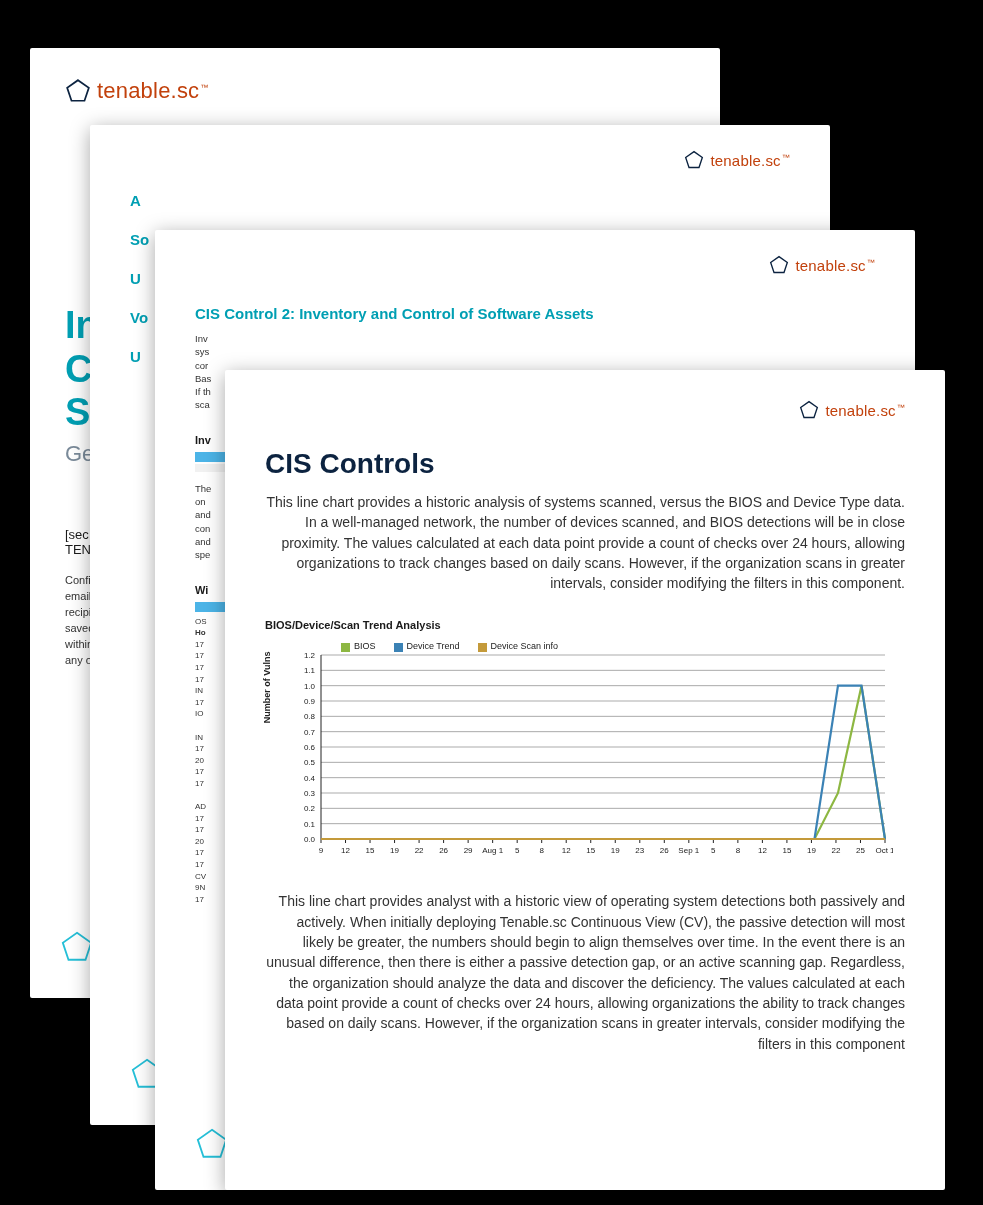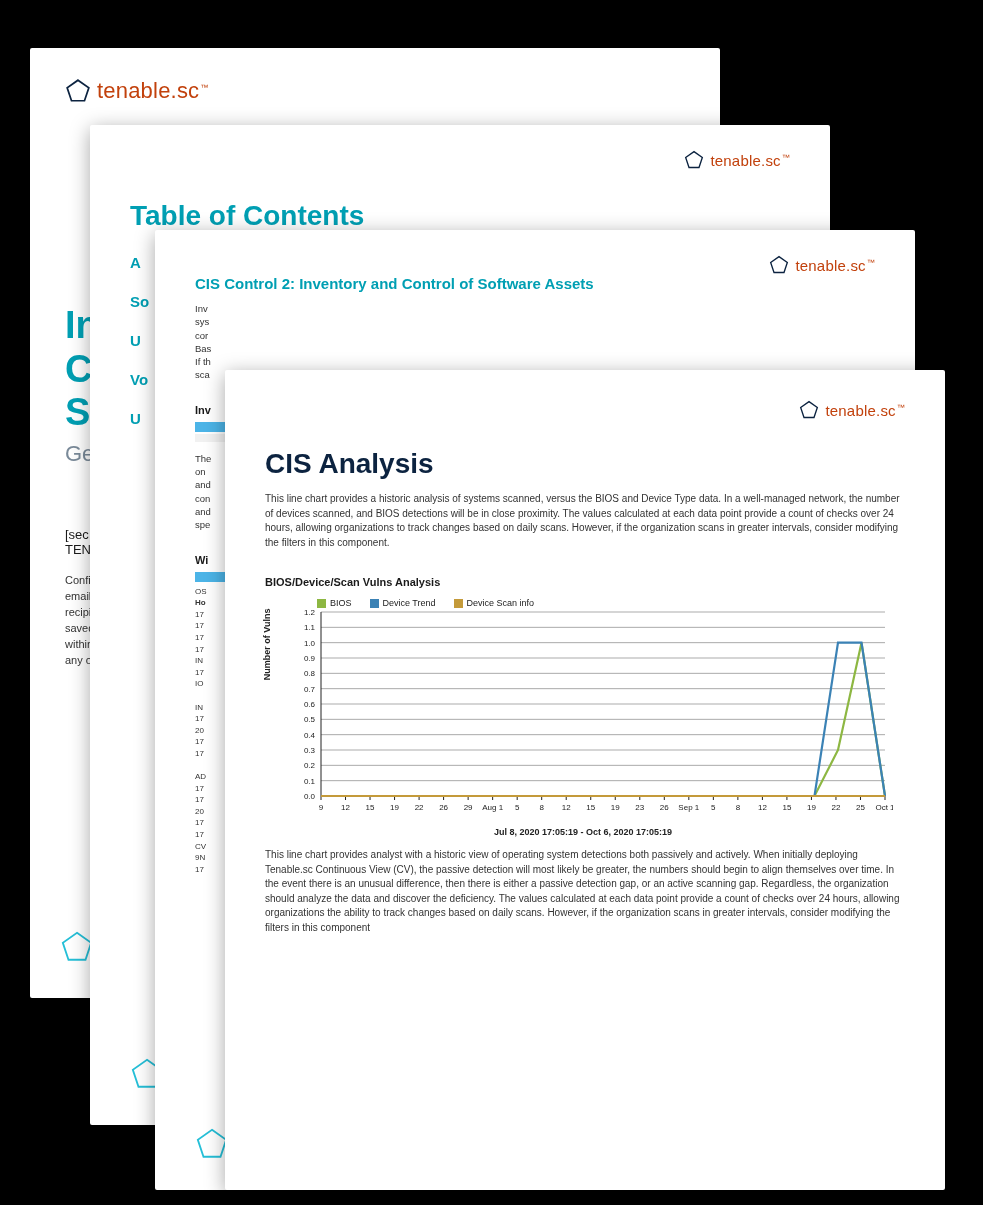--- a/index.html
+++ b/index.html
@@ -35,35 +35,35 @@
   .title-teal { color:#009fb3; font-weight:700; }
   .p1-title { font-size:38px; line-height:1.15; margin-top:200px; }
   .p1-sub { color:#7a8a99; font-size:22px; margin-top:6px; }
   .p1-secline { margin-top:60px; font-size:13px; color:#1a1a1a; }
   .p1-secline strong { font-weight:400; }
   .p1-conf { margin-top:16px; font-size:11px; color:#333; line-height:1.45; width:90%; }
 
   .p2-heading { font-size:28px; color:#009fb3; font-weight:700; margin-top:30px; }
   .p2-item { font-size:15px; color:#009fb3; font-weight:700; margin-top:22px; }
 
-  .p3-heading { font-size:15px; color:#009fb3; font-weight:700; }
+  .p3-heading { font-size:15px; color:#009fb3; font-weight:700; margin-top:30px; }
   .p3-body { font-size:9.5px; color:#333; line-height:1.4; margin-top:10px; }
   .p3-subhead { font-size:11px; font-weight:700; color:#1a1a1a; margin-top:22px; }
   .p3-bar { width:100%; height:10px; background:#4cb4e7; margin-top:6px; }
   .p3-faint { width:100%; height:8px; background:#f1f1f1; margin-top:2px; }
   .p3-tablecell { font-size:8px; color:#333; line-height:1.45; }
 
   .p4-title { font-size:28px; color:#0c2340; font-weight:700; margin-top:28px; }
   .p4-heading { font-size:15px; color:#009fb3; font-weight:700; margin-top:28px; }
-  .p4-body { font-size:10px; color:#333; line-height:1.45; margin-top:12px; }
+  .p4-body { font-size:14px; color:#333; line-height:1.45; margin-top:12px;text-align:right; }
   .p4-charttitle { font-size:11px; font-weight:700; color:#1a1a1a; margin-top:26px; }
 
   .chart-wrap { position:relative; width:620px; height:240px; margin-top:8px; margin-left:8px; }
   .ylabel { position:absolute; left:-6px; top:50%; transform: rotate(-90deg) translate(50%, -50%); transform-origin: left top; font-size:9px; font-weight:700; color:#222; }
-  .legend { position:absolute; left:44px; top:2px; font-size:9px; color:#222; display:flex; gap:18px; }
+  .legend { position:absolute; left:68px; top:2px; font-size:9px; color:#222; display:flex; gap:18px; }
   .legend .sw { display:inline-block; width:9px; height:9px; margin-right:4px; vertical-align:middle; }
   .xaxis-caption { text-align:center; font-size:9px; font-weight:700; color:#222; margin-top:2px; }
   .xtick, .ytick { font-size:8px; fill:#222; }
   .gridline { stroke:#555; stroke-width:0.5; }
   .axisline { stroke:#222; stroke-width:1; }
   .series { fill:none; stroke-width:2.2; }
 
   .corner-mark { position:absolute; left:30px; }
   .corner-mark svg { width:34px; height:34px; opacity:0.85; }
 </style>
@@ -100,21 +100,20 @@
   </div>
 </div>
 
 <div class="page page2">
   <div class="logo top-right">
     <svg class="logo-mark small" viewBox="0 0 24 24">
         <polygon points="12,2 22,9 18,21 6,21 2,9" fill="none" stroke="#0c2340" stroke-width="1.6"></polygon>
       </svg>
     <span class="logo-text small"><span>tenable.sc</span><span class="tm">™</span></span>
   </div>
-  <div class="p2-heading">Table of Contents</div>
   <div class="p2-item">A</div>
   <div class="p2-item">So</div>
   <div class="p2-item">U</div>
   <div class="p2-item">Vo</div>
   <div class="p2-item">U</div>
   <div class="corner-mark" style="bottom:30px; left:40px;">
     <svg viewBox="0 0 24 24">
         <polygon points="12,2 22,9 18,21 6,21 2,9" fill="none" stroke="#00b5d1" stroke-width="1.3"></polygon>
       </svg>
   </div>
@@ -181,23 +180,23 @@
   </div>
 </div>
 
 <div class="page page4">
   <div class="logo top-right">
     <svg class="logo-mark small" viewBox="0 0 24 24">
         <polygon points="12,2 22,9 18,21 6,21 2,9" fill="none" stroke="#0c2340" stroke-width="1.6"></polygon>
       </svg>
     <span class="logo-text small"><span>tenable.sc</span><span class="tm">™</span></span>
   </div>
-  <div class="p4-title">CIS Analysis</div>
+  <div class="p4-title">CIS Controls</div>
   <div class="p4-body">This line chart provides a historic analysis of systems scanned, versus the BIOS and Device Type data. In a well-managed network, the number of devices scanned, and BIOS detections will be in close proximity. The values calculated at each data point provide a count of checks over 24 hours, allowing organizations to track changes based on daily scans. However, if the organization scans in greater intervals, consider modifying the filters in this component.</div>
-  <div class="p4-charttitle">BIOS/Device/Scan Vulns Analysis</div>
+  <div class="p4-charttitle">BIOS/Device/Scan Trend Analysis</div>
 
   <div class="chart-wrap">
     <div class="legend">
       <span><span class="sw" style="background:#8db742;"></span><span>BIOS</span></span>
       <span><span class="sw" style="background:#3b82b5;"></span><span>Device Trend</span></span>
       <span><span class="sw" style="background:#c49a3a;"></span><span>Device Scan info</span></span>
     </div>
     <div class="ylabel">Number of Vulns</div>
     <svg id="chartsvg" width="620" height="225">
         <line x1="48" x2="612" y1="200" y2="200" class="gridline"></line>
@@ -273,17 +272,16 @@
         <line x1="562.9565217391304" x2="562.9565217391304" y1="200" y2="204" class="axisline"></line>
         <text x="562.9565217391304" y="214" text-anchor="middle" class="xtick">22</text>
         <line x1="587.4782608695651" x2="587.4782608695651" y1="200" y2="204" class="axisline"></line>
         <text x="587.4782608695651" y="214" text-anchor="middle" class="xtick">25</text>
         <line x1="612" x2="612" y1="200" y2="204" class="axisline"></line>
         <text x="612" y="214" text-anchor="middle" class="xtick">Oct 1</text>
         <path d="M48,200 L71.5,200 L95,200 L118.5,200 L142,200 L165.5,200 L189,200 L212.5,200 L236,200 L259.5,200 L283,200 L306.5,200 L330,200 L353.5,200 L377,200 L400.5,200 L424,200 L447.5,200 L471,200 L494.5,200 L518,200 L541.5,200 L565,154 L588.5,46.66666666666666 L612,200 " class="series" stroke="#8db742"></path>
         <path d="M48,200 L71.5,200 L95,200 L118.5,200 L142,200 L165.5,200 L189,200 L212.5,200 L236,200 L259.5,200 L283,200 L306.5,200 L330,200 L353.5,200 L377,200 L400.5,200 L424,200 L447.5,200 L471,200 L494.5,200 L518,200 L541.5,200 L565,46.66666666666666 L588.5,46.66666666666666 L612,200 " class="series" stroke="#3b82b5"></path>
         <path d="M48,200 L71.5,200 L95,200 L118.5,200 L142,200 L165.5,200 L189,200 L212.5,200 L236,200 L259.5,200 L283,200 L306.5,200 L330,200 L353.5,200 L377,200 L400.5,200 L424,200 L447.5,200 L471,200 L494.5,200 L518,200 L541.5,200 L565,200 L588.5,200 L612,200 " class="series" stroke="#c49a3a"></path>
       </svg>
-    <div class="xaxis-caption">Jul 8, 2020 17:05:19 - Oct 6, 2020 17:05:19</div>
   </div>
 
   <div class="p4-body">This line chart provides analyst with a historic view of operating system detections both passively and actively. When initially deploying Tenable.sc Continuous View (CV), the passive detection will most likely be greater, the numbers should begin to align themselves over time. In the event there is an unusual difference, then there is either a passive detection gap, or an active scanning gap. Regardless, the organization should analyze the data and discover the deficiency. The values calculated at each data point provide a count of checks over 24 hours, allowing organizations the ability to track changes based on daily scans. However, if the organization scans in greater intervals, consider modifying the filters in this component</div>
 </div>
 
 </body></html>

